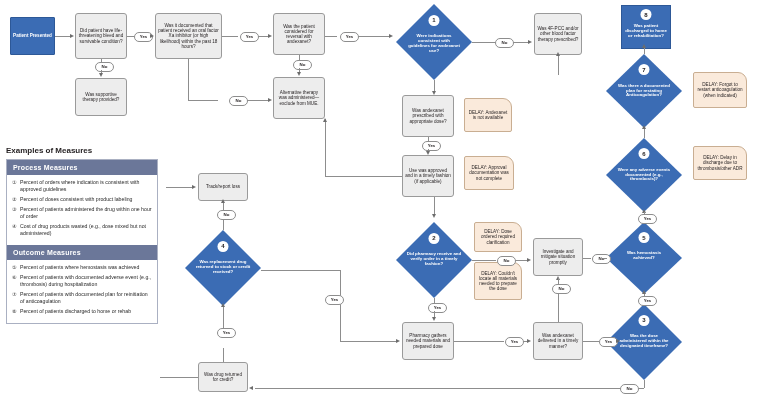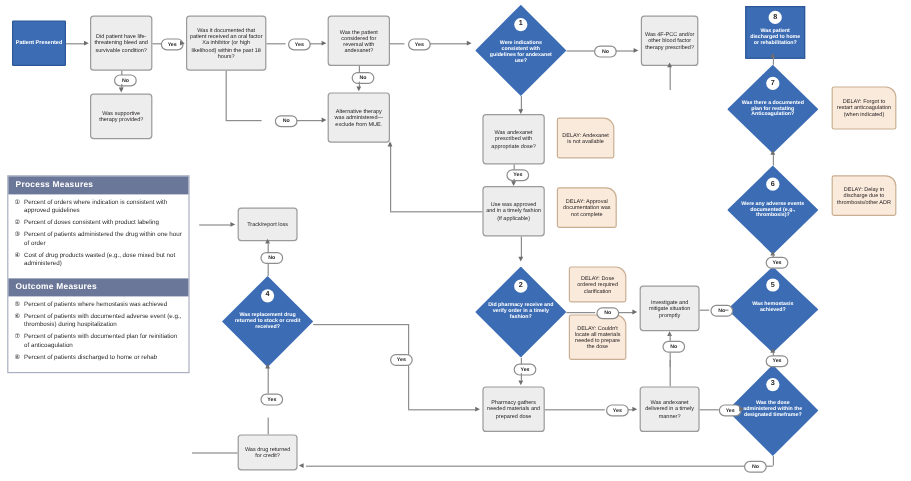--- a/index.html
+++ b/index.html
@@ -271,20 +271,21 @@
   <div class="ln vl" style="left:644px;top:128px;height:10px;"></div>
   <div class="arrow ar-u" style="left:641.5px;top:125px;"></div>
 
   <div class="ln vl" style="left:644px;top:47px;height:7px;"></div>
   <div class="arrow ar-u" style="left:641.5px;top:44px;"></div>
 
   <div class="ln vl" style="left:558px;top:55px;height:20px;"></div>
   <div class="arrow ar-u" style="left:555.5px;top:52px;"></div>
 
   <div id="measures">
+    <div class="meas-title">Examples of Measures</div>
 
     <div class="meas-box">
       <div class="meas-head">Process Measures</div>
       <div class="meas-list">
         <div class="meas-item">
           <span class="cnum">①</span>
           <span class="ctxt">Percent of orders where indication is consistent with approved guidelines</span>
         </div>
         <div class="meas-item">
           <span class="cnum">②</span>

